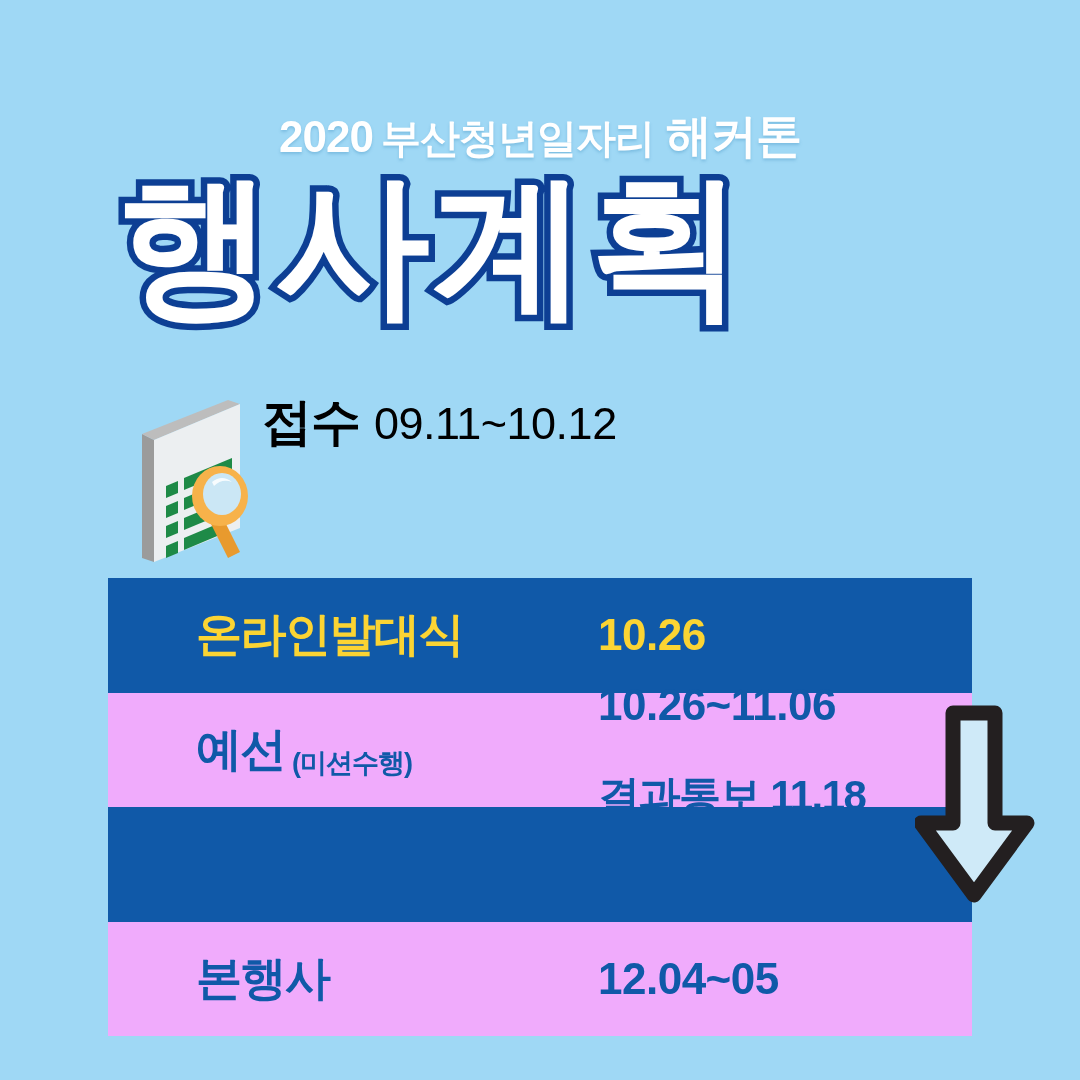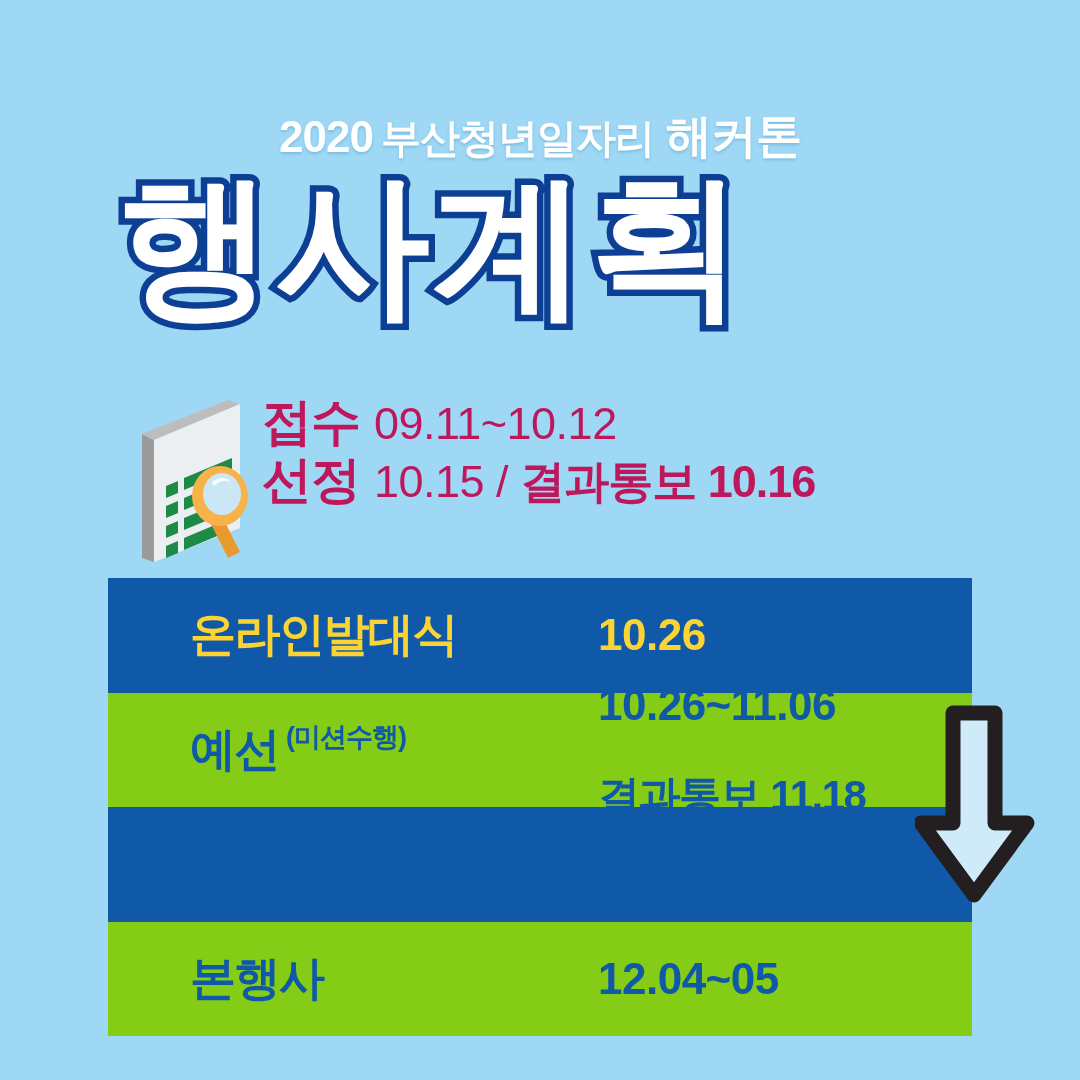--- a/index.html
+++ b/index.html
@@ -100,21 +100,21 @@
 
   .info-lines {
     position: absolute;
     left: 130px;
     top: 6px;
     width: 700px;
   }
   .info-row {
     white-space: nowrap;
     line-height: 1.12;
-    color: #be185d;
+    color: #000000;
     margin-bottom: 2px;
   }
   .info-label {
     font-size: 50px;
     font-weight: 800;
     letter-spacing: -1px;
   }
   .info-value {
     font-size: 45px;
     font-weight: 500;
@@ -138,27 +138,27 @@
   .sched-row {
     position: relative;
     height: 114.5px;
     display: flex;
     align-items: center;
   }
   .sched-row.blue {
     background: #1059a8;
   }
   .sched-row.yellow {
-    background: #84cc16;
+    background: #f0abfc;
   }
   .sched-label {
     position: absolute;
-    left: 82px;
+    left: 88px;
     display: flex;
-    align-items: flex-start;
+    align-items: flex-end;
     white-space: nowrap;
   }
   .sched-label .lbl-main {
     font-size: 46px;
     font-weight: 800;
     letter-spacing: -1.5px;
   }
   .sched-label .lbl-sub {
     font-size: 27px;
     font-weight: 800;
@@ -240,23 +240,20 @@
         <ellipse cx="88" cy="106" rx="28" ry="30" fill="#f7b24a"></ellipse>
         <ellipse cx="90" cy="104" rx="19" ry="21" fill="#cbe7f5"></ellipse>
         <path d="M80 92 Q90 84 100 92 Q90 88 82 96 Z" fill="#ffffff" opacity="0.85"></path>
       </svg>
     </div>
 
     <div class="info-lines">
       <div class="info-row">
         <span class="info-label">접수</span><span class="info-value">09.11~10.12</span>
       </div>
-      <div class="info-row">
-        <span class="info-label">선정</span><span class="info-value">10.15  /  </span><span class="info-value-b">결과통보</span><span class="info-value-b"> 10.16</span>
-      </div>
     </div>
   </div>
 
   <div class="schedule-table">
 
     <div class="sched-row blue">
       <div class="sched-label">
         <span class="lbl-main">온라인발대식</span>
       </div>
       <div class="sched-value">

